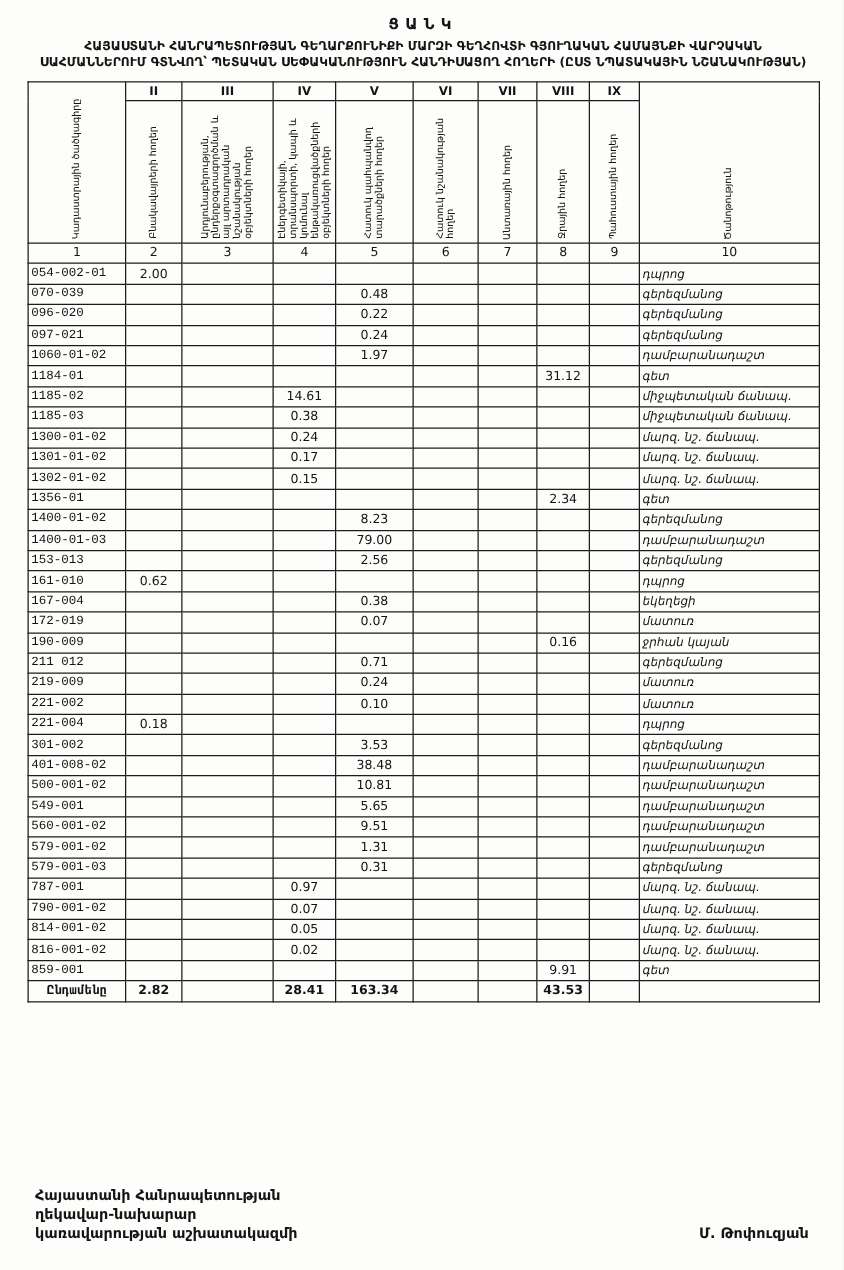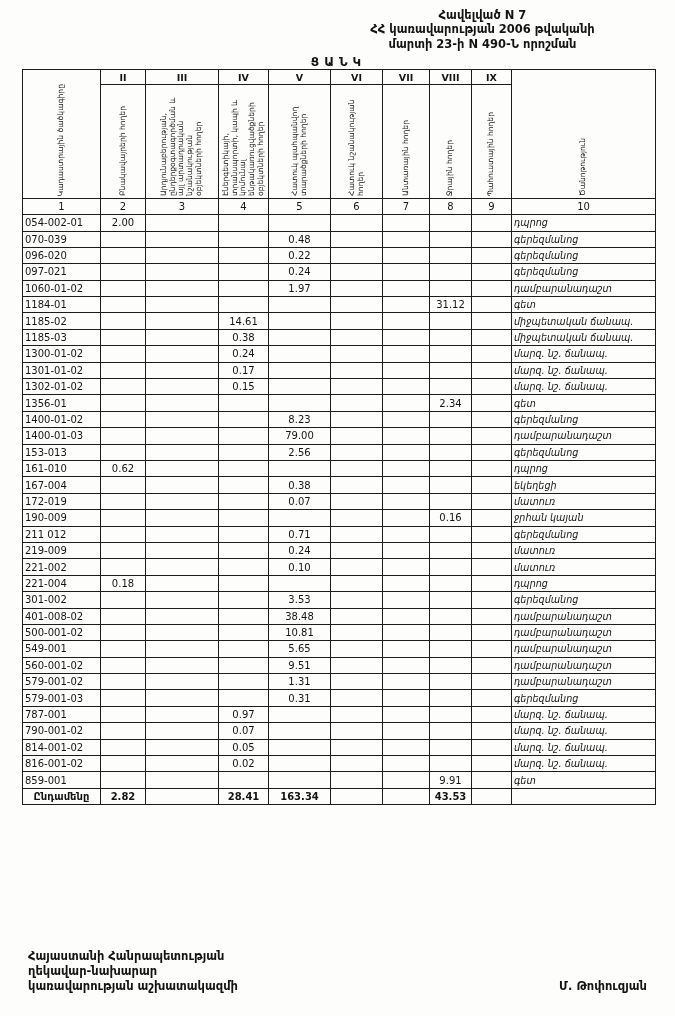--- a/index.html
+++ b/index.html
@@ -60,21 +60,21 @@
     font-weight:400;
     font-size:7.6px;
     line-height:1.15;
     max-height:108px;
     white-space:normal;
     text-align:left;
   }
   th.vhead.tall .vtext{max-height:126px;}
   tr.num-row th{height:15px;font-weight:400;font-size:10px;text-align:center;padding:0;}
   tbody td{height:15.4px;font-weight:400;}
-  td.code{text-align:left;padding-left:4px;font-size:10px;}
+  td.code{text-align:left;padding-left:4px;font-size:10px;font-family:Liberation Mono, monospace;}
   td.val{text-align:center;font-size:10px;}
   td.note{text-align:left;padding-left:5px;font-size:9.6px;font-style:italic;}
   tr.total-row td{font-weight:700;margin-left:47px;}
   tr.total-row td.code{text-align:center;}
   
   .footer{
     position:absolute;
     left:28px;right:28px;bottom:22px;
     display:flex;
     justify-content:space-between;
@@ -82,28 +82,24 @@
     font-weight:700;
     font-size:11.5px;
     line-height:1.3;
   }
 </style>
 </head>
 <body>
 
 <div class="page">
 
-  <div class="appendix">
-    <div>Հավելված N 7</div>
-    <div>ՀՀ կառավարության 2006 թվականի</div>
-    <div>մարտի 23-ի N 490-Ն որոշման</div>
-  </div>
 
   <div class="doc-title">ՑԱՆԿ</div>
 
+  <div class="doc-subtitle">ՀԱՅԱՍՏԱՆԻ ՀԱՆՐԱՊԵՏՈՒԹՅԱՆ ԳԵՂԱՐՔՈՒՆԻՔԻ ՄԱՐԶԻ ԳԵՂՀՈՎՏԻ ԳՅՈՒՂԱԿԱՆ ՀԱՄԱՅՆՔԻ ՎԱՐՉԱԿԱՆ ՍԱՀՄԱՆՆԵՐՈՒՄ ԳՏՆՎՈՂ՝ ՊԵՏԱԿԱՆ ՍԵՓԱԿԱՆՈՒԹՅՈՒՆ ՀԱՆԴԻՍԱՑՈՂ ՀՈՂԵՐԻ (ԸՍՏ ՆՊԱՏԱԿԱՅԻՆ ՆՇԱՆԱԿՈՒԹՅԱՆ)</div>
 
   <table class="land">
     <colgroup>
       <col style="width:78px">
         <col style="width:45px">
         <col style="width:73px">
       <col style="width:50px">
         <col style="width:62px">
         <col style="width:52px">
       <col style="width:47px">

